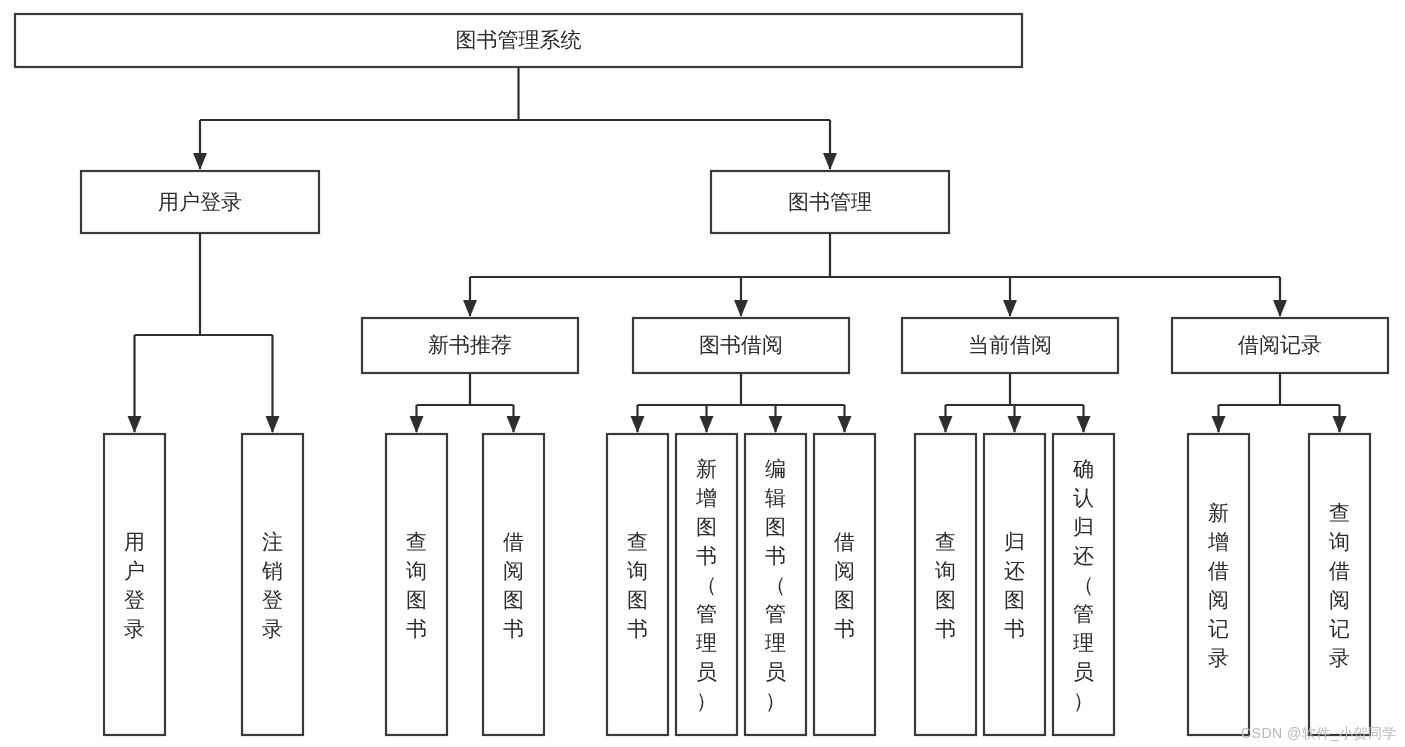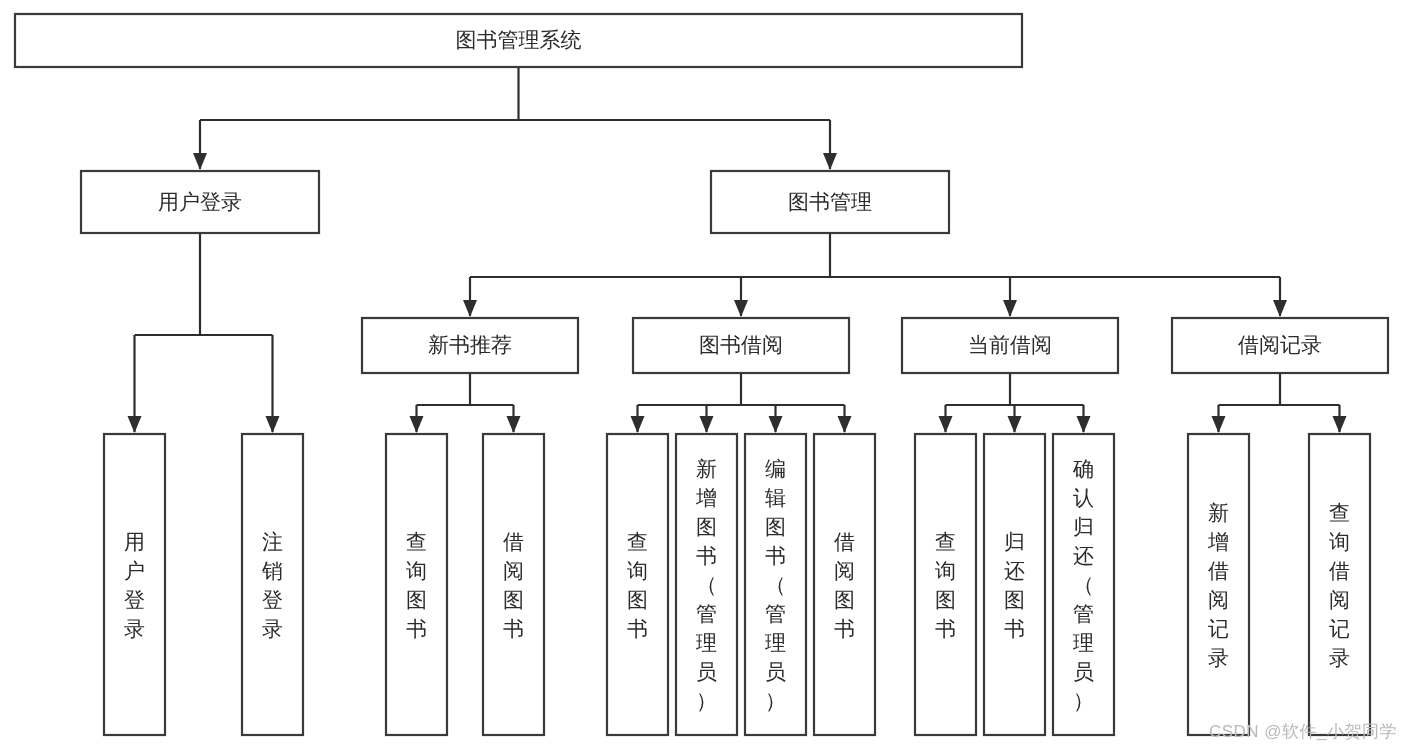--- a/index.html
+++ b/index.html
@@ -50,21 +50,21 @@
     fill: none;
   }
   .arrow-head {
     fill: #2e2e2e;
   }
   .watermark {
     position: absolute;
     right: 8px;
     bottom: 4px;
     font-family: "Liberation Sans", "DejaVu Sans", sans-serif;
-    font-size: 17px;
+    font-size: 14px;
     color: #b9b9b9;
     white-space: nowrap;
     letter-spacing: 0.5px;
   }
 </style>
 </head>
 <body>
 
 <div id="diagram-root">
 

